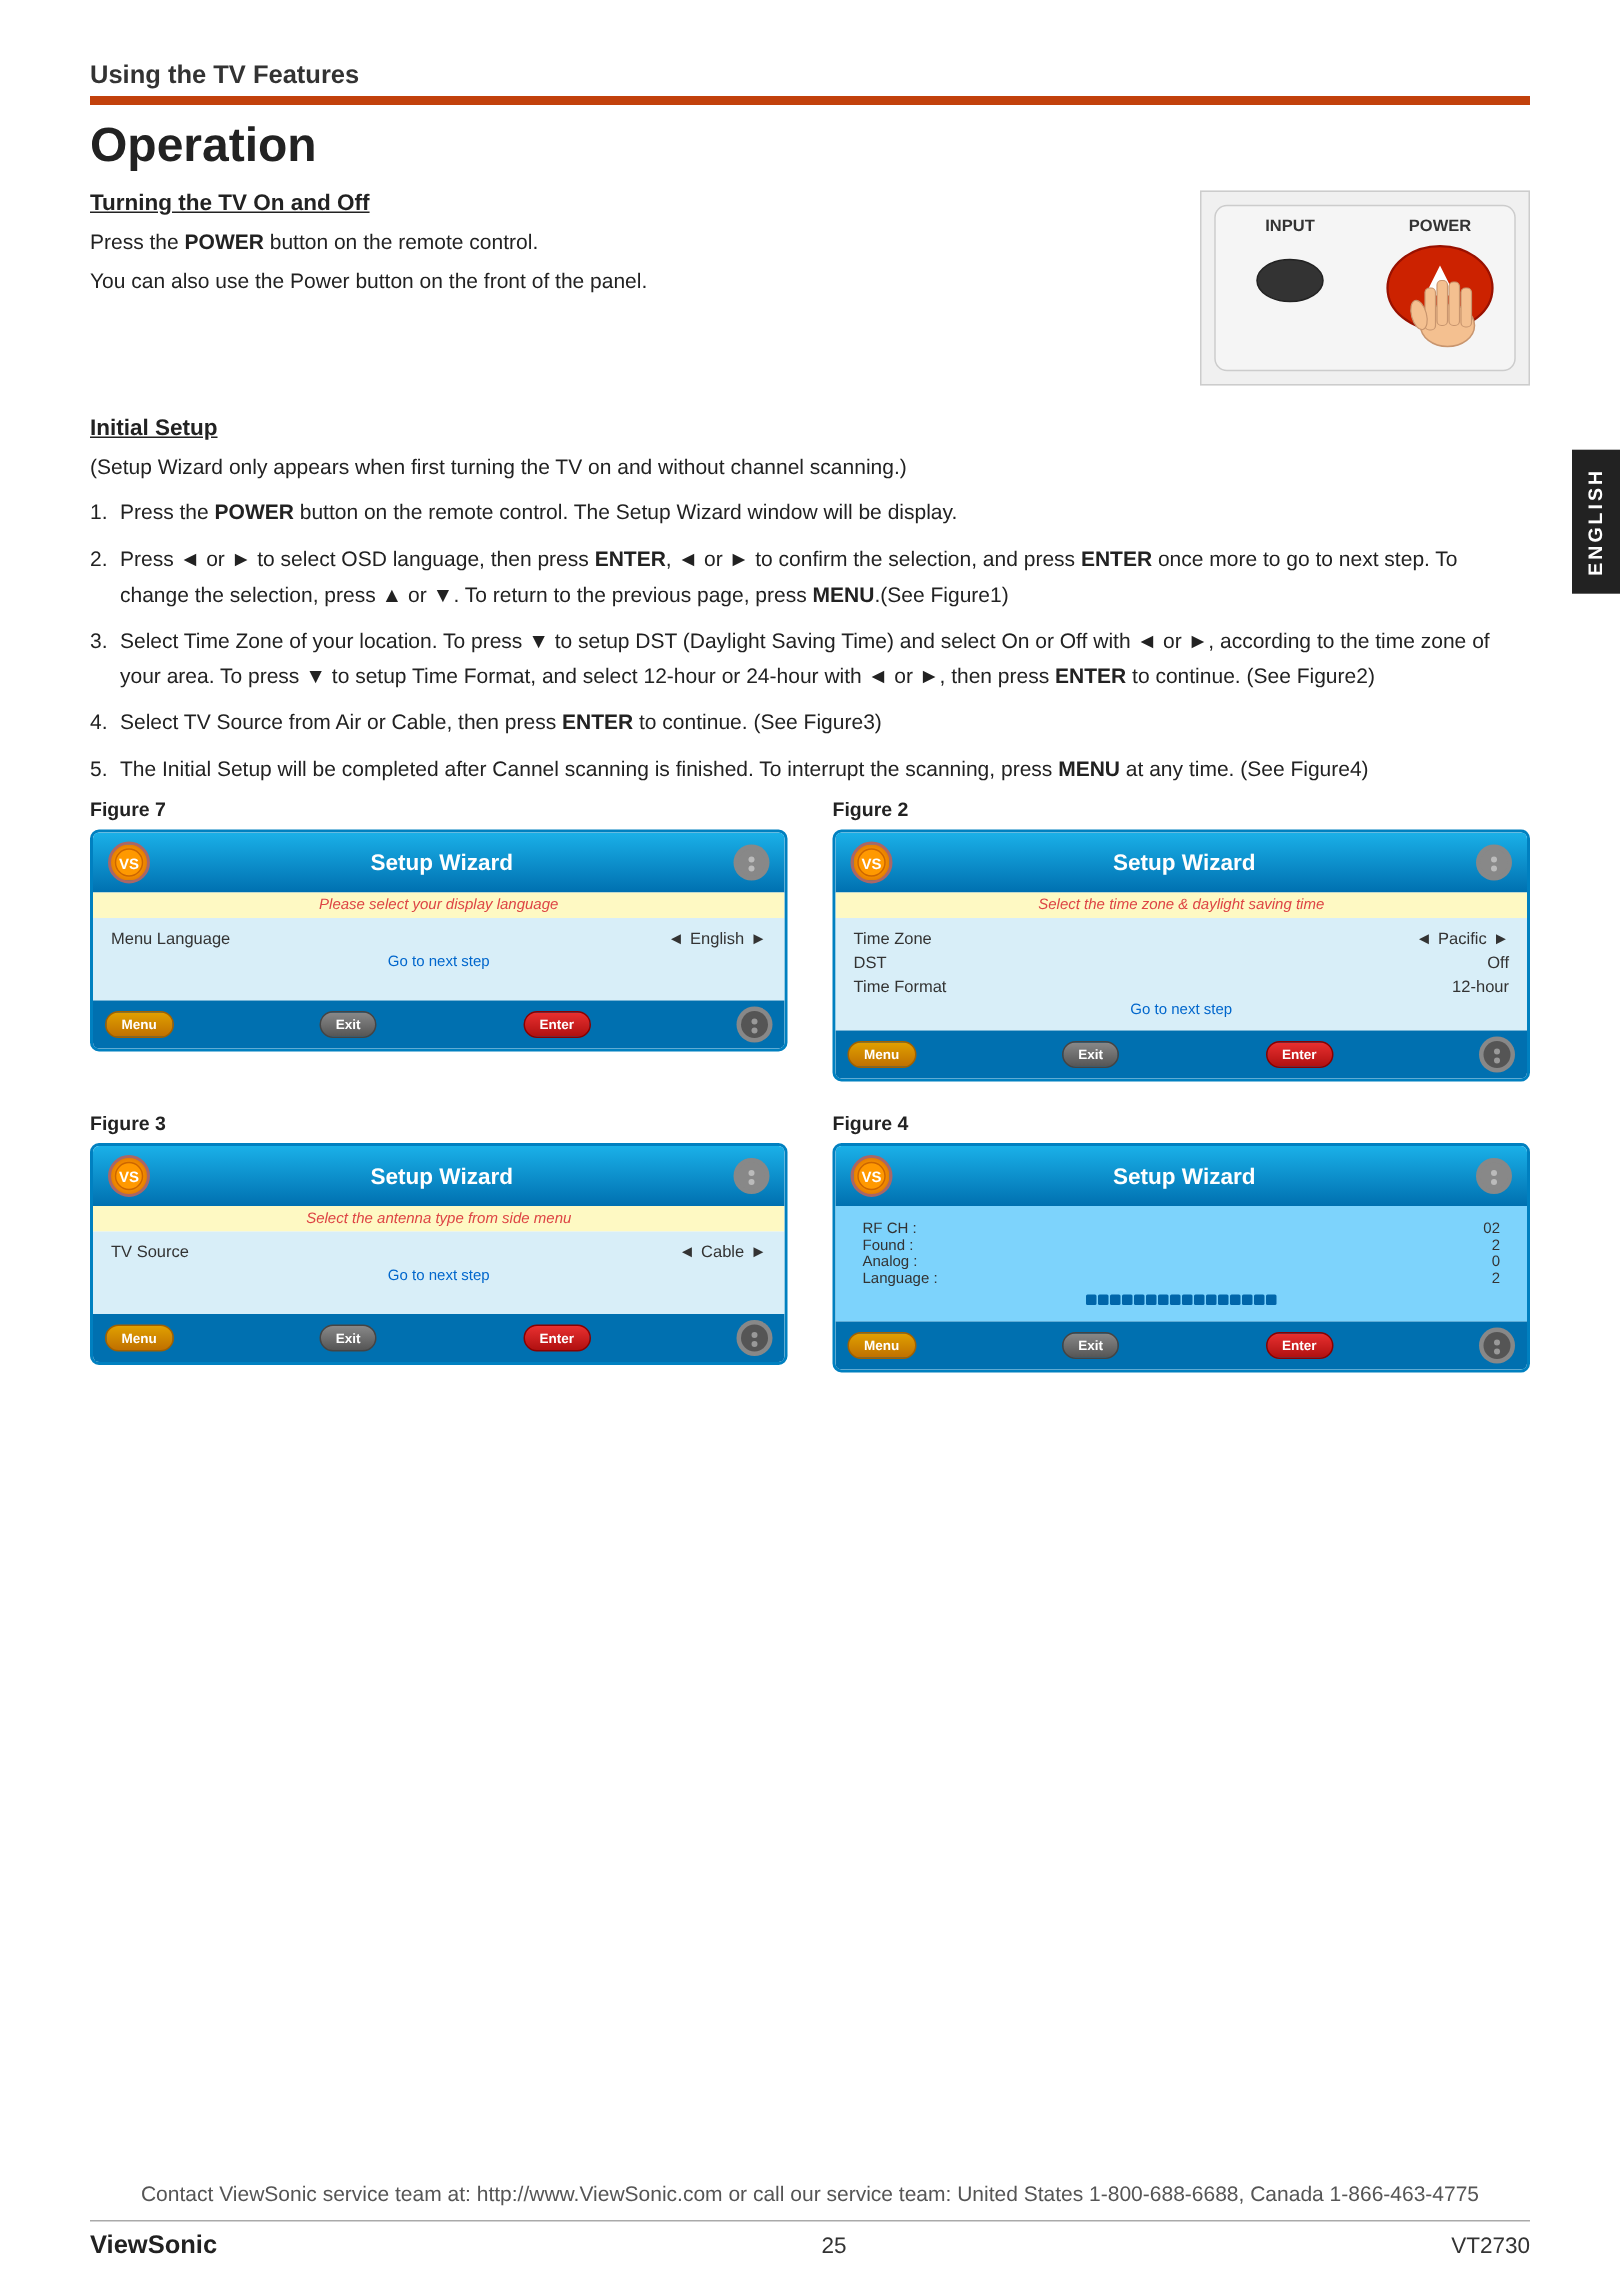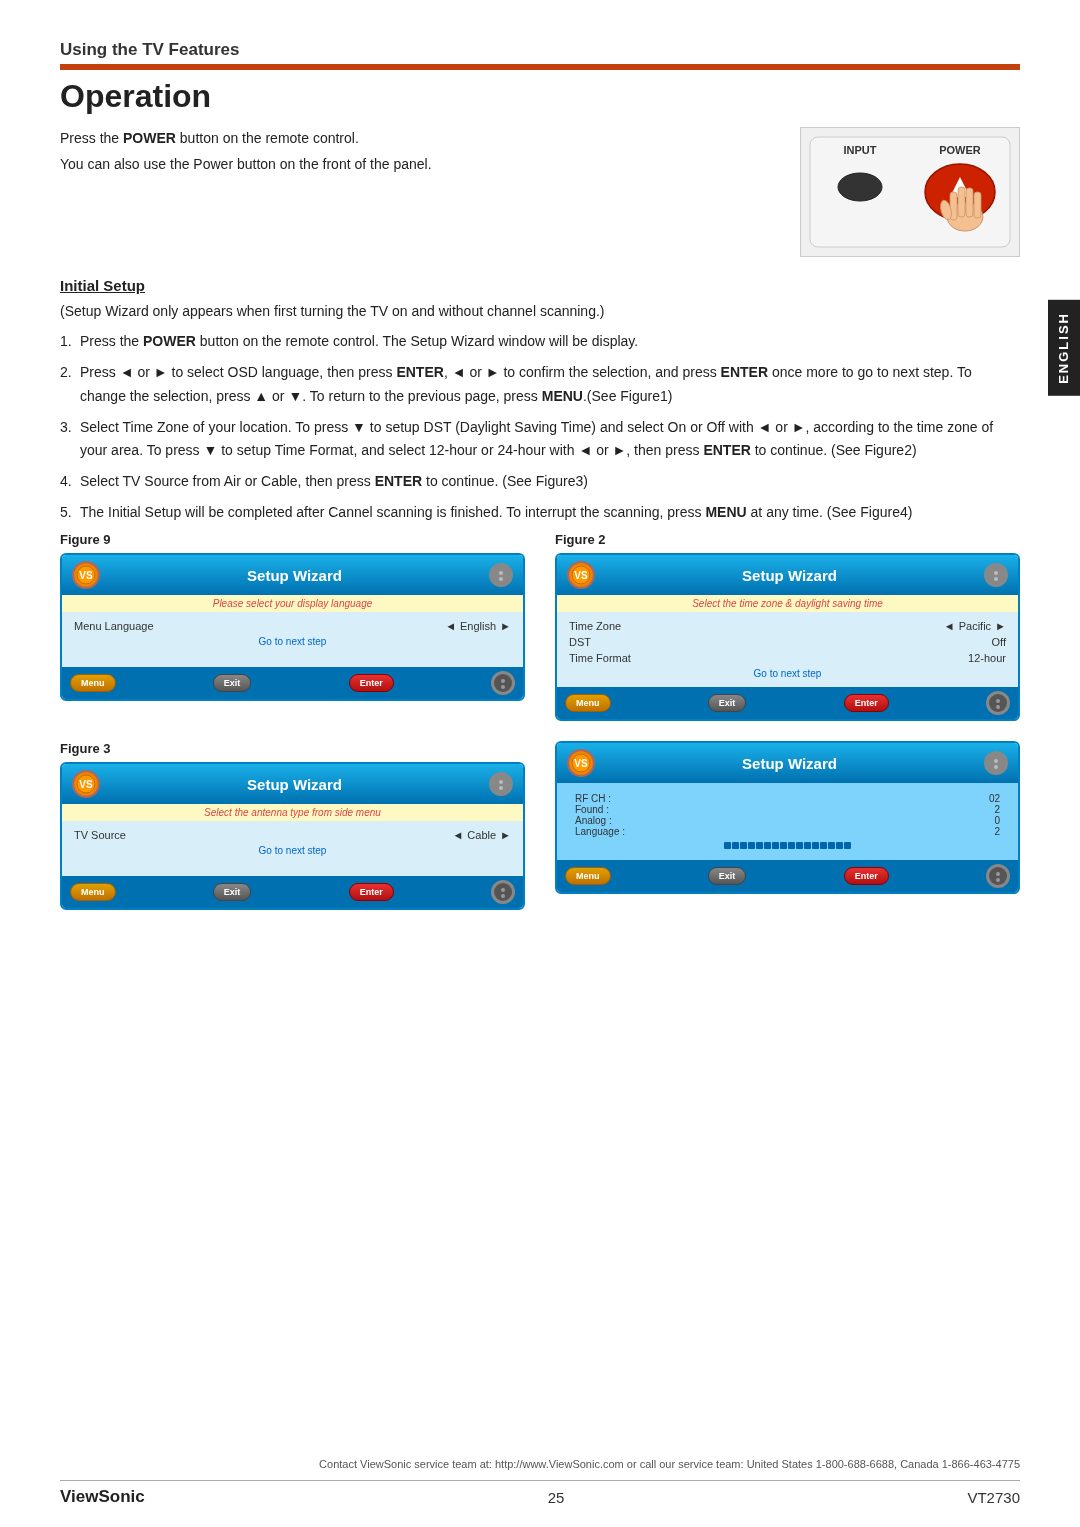--- a/index.html
+++ b/index.html
@@ -268,23 +268,23 @@
 
     .footer-bar {
       position: absolute;
       bottom: 20px;
       left: 0;
       right: 0;
       padding: 0 60px;
     }
 
     .footer-contact {
-      font-size: 11px;
+      font-size: 14px;
       color: #555;
-      text-align: right;
+      text-align: center;
       margin-bottom: 10px;
     }
 
     .footer-bottom {
       display: flex;
       justify-content: space-between;
       align-items: center;
       border-top: 1px solid #aaa;
       padding-top: 6px;
     }
@@ -336,20 +336,21 @@
 <div class="page-container">
 
   <div class="english-tab">ENGLISH</div>
 
   <div class="section-title">Using the TV Features</div>
 
   <div class="page-heading">Operation</div>
 
   <div class="top-section">
     <div class="top-text">
+      <div class="subsection-title">Turning the TV On and Off</div>
       <p class="content-text">
         Press the <b>POWER</b> button on the remote control.
       </p>
       <p class="content-text">You can also use the Power button on the front of the panel.</p>
     </div>
 
     <div class="remote-box">
       <svg width="210" height="120" viewBox="0 0 210 120">
 
         <rect x="5" y="5" width="200" height="110" rx="8" fill="#f5f5f5" stroke="#ccc" stroke-width="1"></rect>
@@ -403,21 +404,21 @@
       <li>
         <span class="num">5.</span>
         The Initial Setup will be completed after Cannel scanning is finished. To interrupt the scanning, press <b>MENU</b> at any time. (See Figure4)
       </li>
     </ol>
   </div>
 
   <div class="figures-row">
 
     <div class="figure-block">
-      <div class="figure-label">Figure 9</div>
+      <div class="figure-label">Figure 7</div>
       <div class="wizard-panel">
         <div class="wizard-header">
           <div class="wizard-logo-left">
             <svg width="20" height="20" viewBox="0 0 20 20">
                 <circle cx="10" cy="10" r="9" fill="#f90" stroke="#c60" stroke-width="1"></circle>
                 <text x="10" y="14" text-anchor="middle" font-size="10" fill="#fff" font-weight="bold">VS</text>
               </svg>
           </div>
           <div class="wizard-header-title">Setup Wizard</div>
           <div class="wizard-logo-right">
@@ -552,20 +553,21 @@
                 <circle cx="10" cy="10" r="9" fill="#555"></circle>
                 <circle cx="10" cy="8" r="2" fill="#999"></circle>
                 <circle cx="10" cy="14" r="2" fill="#999"></circle>
               </svg>
           </div>
         </div>
       </div>
     </div>
 
     <div class="figure-block">
+      <div class="figure-label">Figure 4</div>
       <div class="wizard-panel">
         <div class="wizard-header">
           <div class="wizard-logo-left">
             <svg width="20" height="20" viewBox="0 0 20 20">
                 <circle cx="10" cy="10" r="9" fill="#f90" stroke="#c60" stroke-width="1"></circle>
                 <text x="10" y="14" text-anchor="middle" font-size="10" fill="#fff" font-weight="bold">VS</text>
               </svg>
           </div>
           <div class="wizard-header-title">Setup Wizard</div>
           <div class="wizard-logo-right">

